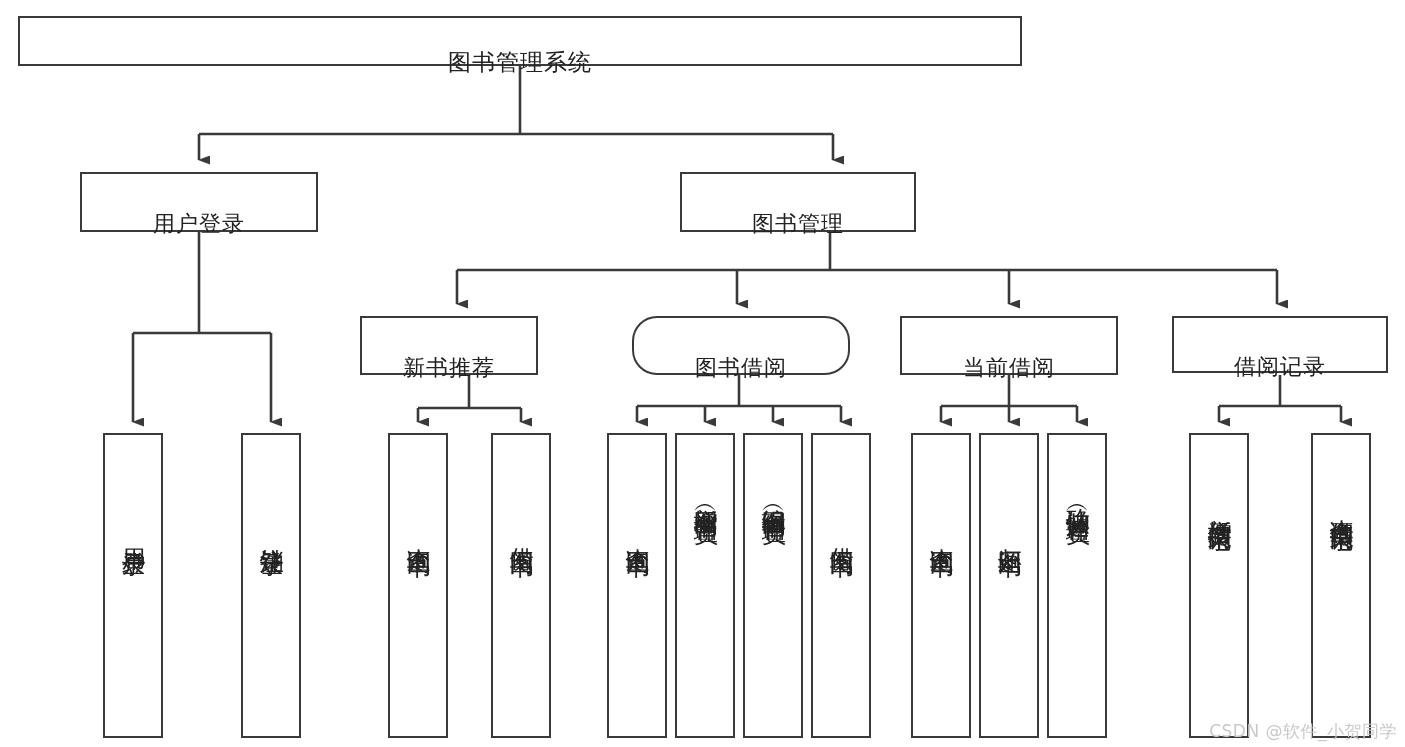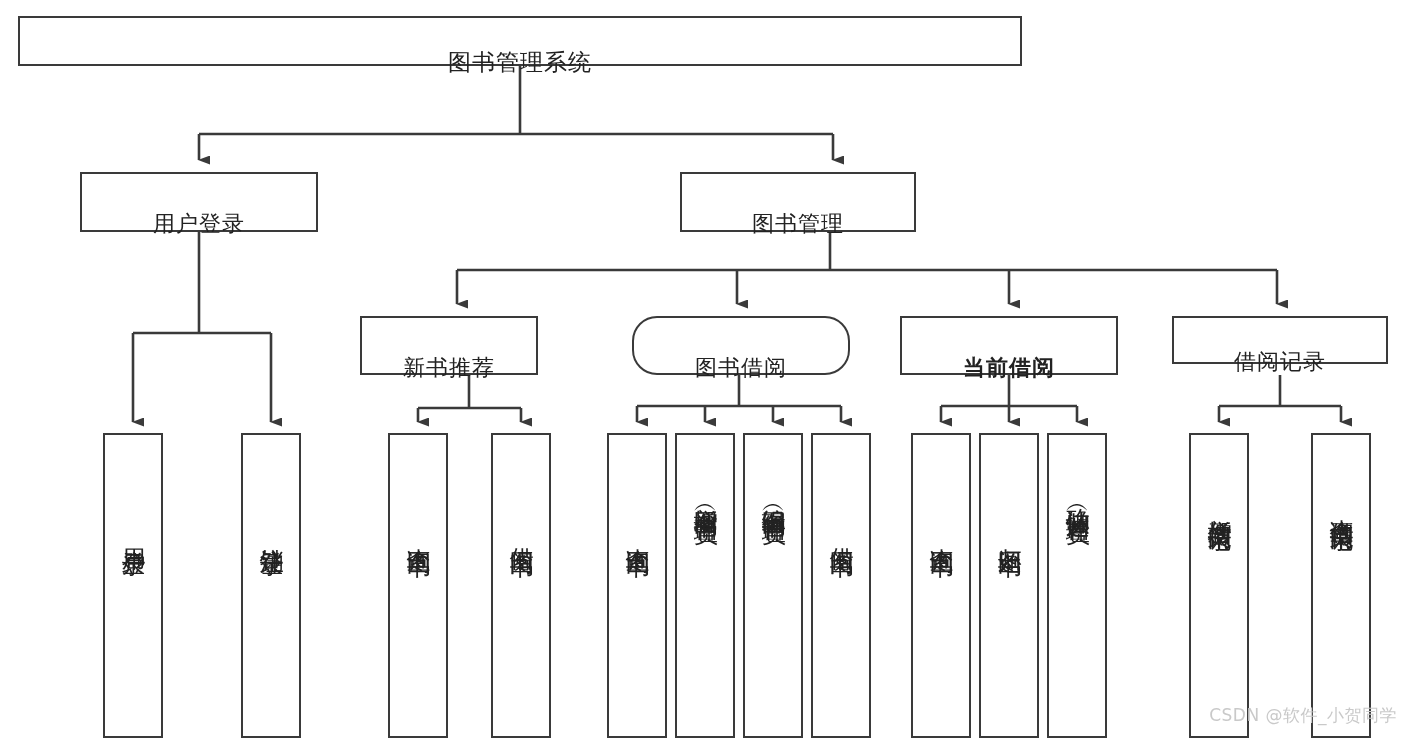--- a/index.html
+++ b/index.html
@@ -60,21 +60,21 @@
   }
   .node.v.center .lbl{
     margin-top:84px;
   }
   .node.v.center2 .lbl{
     margin-top:55px;
   }
   .watermark{
     position:absolute;
     right:8px;
-    bottom:20px;
+    bottom:4px;
     font-size:17px;
     color:#c9c9c9;
     letter-spacing:0.5px;
     white-space:nowrap;
     user-select:none;
   }
 </style>
 </head>
 <body>
 
@@ -143,25 +143,25 @@
   </div>
 
   <div class="node h" style="left:360px; top:316px; width:178px; height:59px;">
     <span class="lbl">新书推荐</span>
   </div>
 
   <div class="node h" style="left:632px; top:316px; width:218px; height:59px;border-radius:25px;">
     <span class="lbl">图书借阅</span>
   </div>
 
-  <div class="node h" style="left:900px; top:316px; width:218px; height:59px;font-weight:bold;">
+  <div class="node h" style="left:900px; top:316px; width:218px; height:59px;">
     <span class="lbl">当前借阅</span>
   </div>
 
-  <div class="node h" style="left:1172px; top:316px; width:216px; height:48px;">
+  <div class="node h" style="left:1172px; top:316px; width:216px; height:57px;">
     <span class="lbl">借阅记录</span>
   </div>
 
   <div class="node v center" style="left:103px; top:433px; width:60px; height:305px;">
     <span class="lbl">用户登录</span>
   </div>
   <div class="node v center" style="left:241px; top:433px; width:60px; height:305px;">
     <span class="lbl">注销登录</span>
   </div>
 

